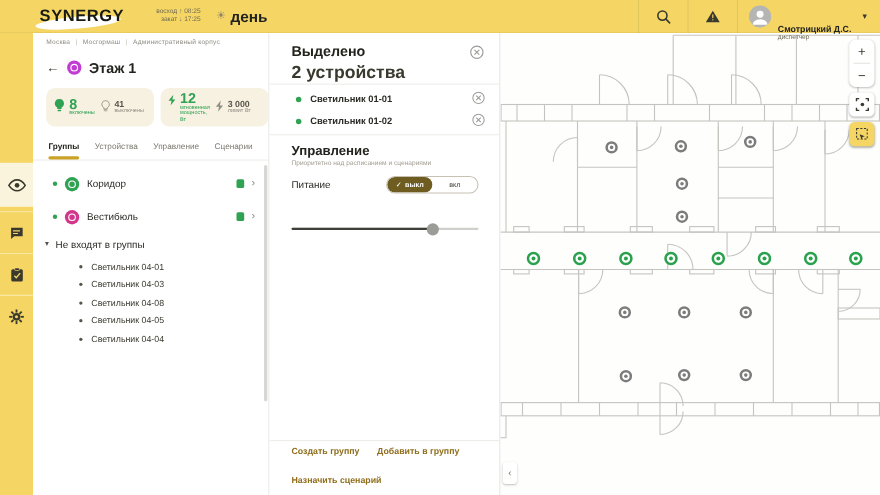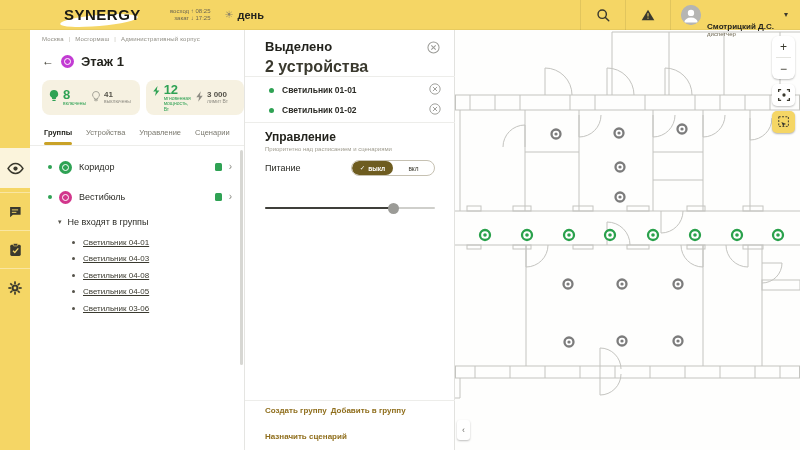--- a/index.html
+++ b/index.html
@@ -3,29 +3,29 @@
 <meta charset="utf-8">
 <style>
   *{margin:0;padding:0;box-sizing:border-box;}
   html,body{width:800px;height:450px;overflow:hidden;background:#fff;
     font-family:"Liberation Sans","DejaVu Sans",sans-serif;color:#2d2d28;}
   button{border:none;background:none;font-family:inherit;cursor:pointer;}
 
   
   #topbar{position:absolute;left:0;top:0;width:800px;height:30px;
     background:var(--brand_yellow);display:flex;align-items:center;z-index:5;
-    border-bottom:1px solid rgba(0,0,0,.05);padding-left:28px;}
+    border-bottom:1px solid rgba(0,0,0,.05);}
   .logo-wrap{position:relative;margin-left:36px;width:88px;}
   .logo-swoosh{position:absolute;left:-4px;top:9px;width:78px;height:11px;background:#fff;
     border-radius:50%;transform:rotate(-5deg);}
   .logo{position:relative;font-size:15px;font-weight:bold;letter-spacing:.5px;color:#191914;}
   .sun-times{margin-left:18px;font-size:6px;line-height:7px;color:#6d6752;text-align:right;}
   .daypart{display:flex;align-items:center;margin-left:14px;gap:4px;}
   .sun-glyph{font-size:10px;color:#8d8468;}
-  .daypart-label{font-size:11px;font-weight:bold;color:#23231d;}
+  .daypart-label{font-size:14px;font-weight:bold;color:#23231d;}
   .tb-right{margin-left:auto;display:flex;align-items:center;height:30px;}
   .tb-sep{width:1px;height:30px;background:rgba(0,0,0,.08);}
   .tb-btn{width:44px;height:30px;display:flex;align-items:center;justify-content:center;}
   .profile{display:flex;align-items:center;gap:6px;padding:0 12px 0 10px;}
   .avatar{width:20px;height:20px;border-radius:50%;overflow:hidden;background:#b5b5b3;flex:none;}
   .p-name{font-size:8px;font-weight:bold;line-height:9px;color:#23231d;margin-top:30px;}
   .p-role{font-size:6px;color:#6d6752;}
   .p-chev{font-size:8px;color:#3a392e;margin-left:4px;}
 
   
@@ -56,27 +56,27 @@
   .tab{position:relative;font-size:7.5px;color:#7a786e;line-height:21px;}
   .tab.active{color:#23231d;font-weight:bold;}
   .tab.active::after{content:"";position:absolute;left:0;right:0;bottom:0;height:3px;
     border-radius:2px;background:var(--accent);}
   .grp-row{position:absolute;left:0;width:212px;height:30px;display:flex;align-items:center;
     gap:7px;padding:0 10px 0 18px;}
   .dot{width:4px;height:4px;border-radius:50%;background:var(--green);flex:none;}
   .grp-name{font-size:9px;color:#2b2b26;flex:1;}
   .mini-sq{width:7px;height:8px;border-radius:1.5px;background:var(--green);flex:none;}
   .chev{font-size:10px;color:#8b8b83;line-height:10px;}
-  .sect-head{position:absolute;left:28px;top:187px;display:flex;align-items:center;gap:6px;text-align:right;}
+  .sect-head{position:absolute;left:11px;top:187px;display:flex;align-items:center;gap:6px;text-align:right;}
   .tri{font-size:7px;color:#55534a;}
   .sect-title{font-size:9px;color:#2b2b26;}
   .ungrouped{position:absolute;left:0;top:204px;width:212px;list-style:none;}
   .ung-item{height:16.5px;display:flex;align-items:center;gap:8px;padding-left:42px;}
   .bullet{width:3px;height:3px;border-radius:50%;background:#55534a;flex:none;}
-  .ung-label{font-size:8px;color:#3a392e;text-decoration:underline;}
+  .ung-label{font-size:8px;color:#3a392e;}
   .scrollbar{position:absolute;right:1px;top:120px;width:3px;height:215px;background:#d7d7d3;border-radius:2px;}
 
   
   #sel-panel{position:absolute;left:245px;top:30px;width:210px;height:420px;background:#fff;
     border-right:1px solid #e2e2df;box-shadow:1px 0 3px rgba(0,0,0,.05);}
   .sel-title{position:absolute;left:20px;top:9px;font-size:13px;font-weight:bold;color:#23231d;}
   .sel-close{position:absolute;right:14px;top:11px;}
   .sel-count{position:absolute;left:20px;top:28px;font-size:16px;color:#3a392e;font-weight:bold;}
   .hr{position:absolute;left:0;width:210px;border-top:1px solid #ededea;}
   .dev-row{position:absolute;left:0;width:210px;height:20px;display:flex;align-items:center;
@@ -91,21 +91,21 @@
     border-radius:9px;display:flex;overflow:hidden;background:#fff;}
   .seg{flex:1;font-size:6.5px;display:flex;align-items:center;justify-content:center;gap:3px;color:#3a392e;}
   .seg.selected{background:var(--olive);color:#fff;font-weight:bold;border-radius:9px;}
   .dim-row{position:absolute;left:20px;top:152px;width:170px;height:20px;display:flex;
     align-items:center;justify-content:space-between;}
   .dim-val{font-size:9px;color:#23231d;}
   .slider{position:absolute;left:20px;top:172px;width:170px;height:12px;}
   .track{position:absolute;left:0;right:0;top:5px;height:2px;background:#cfcfcb;border-radius:1px;}
   .fill{position:absolute;left:0;top:5px;height:2px;background:#3f3f3a;border-radius:1px;}
   .knob{position:absolute;top:0.5px;width:11px;height:11px;border-radius:50%;background:#9b9b97;}
-  .actions-row{position:absolute;left:20px;top:376px;display:flex;gap:4px;}
+  .actions-row{position:absolute;left:20px;top:376px;display:flex;gap:16px;}
   .link{font-size:8px;font-weight:bold;color:var(--link);}
   .link3{position:absolute;left:20px;top:402px;text-align:center;}
 
   
   #map-panel{position:absolute;left:455px;top:30px;width:345px;height:420px;background:#fefefd;}
   #plan-svg{position:absolute;inset:0;}
   .wall{stroke:#c4c4c0;stroke-width:1;fill:none;}
   .map-ctl{position:absolute;right:5px;width:23px;background:#fff;border-radius:6px;
     box-shadow:0 1px 2px rgba(0,0,0,.25);display:flex;flex-direction:column;align-items:center;}
   .zoom-pill{top:6px;height:43px;}
@@ -311,21 +311,21 @@
     <li class="ung-item">
         <span class="bullet"></span>
         <span class="ung-label">Светильник 04-08</span>
       </li>
     <li class="ung-item">
         <span class="bullet"></span>
         <span class="ung-label">Светильник 04-05</span>
       </li>
     <li class="ung-item">
         <span class="bullet"></span>
-        <span class="ung-label">Светильник 03-06</span>
+        <span class="ung-label">Светильник 04-04</span>
       </li>
   </ul>
   <div class="scrollbar"></div>
 </section>
 
 <section id="sel-panel">
   <div class="sel-title">Выделено</div>
   <button class="sel-close">
     <svg width="13" height="13" viewBox="0 0 14 14">
       <circle cx="7" cy="7" r="6" fill="none" stroke="#9b9b97" stroke-width="1.1"></circle>

